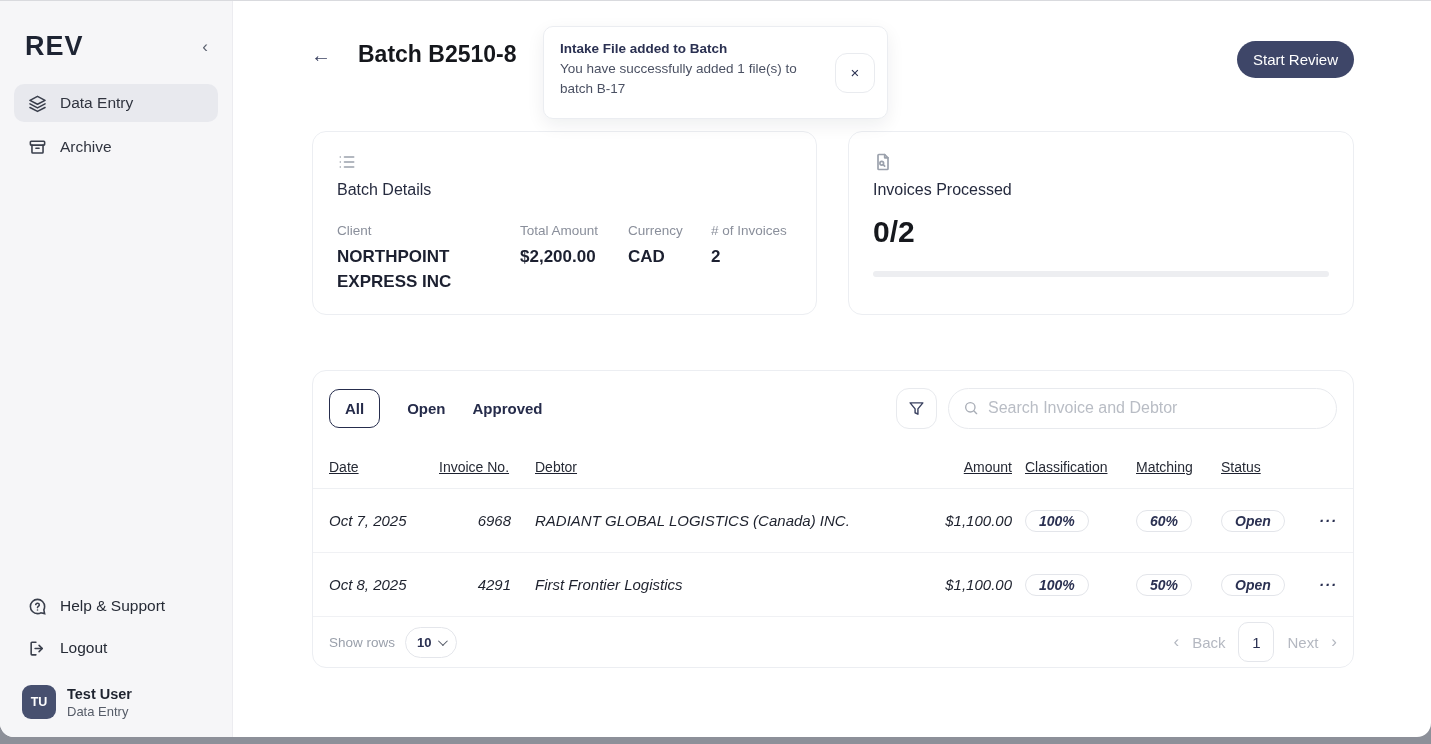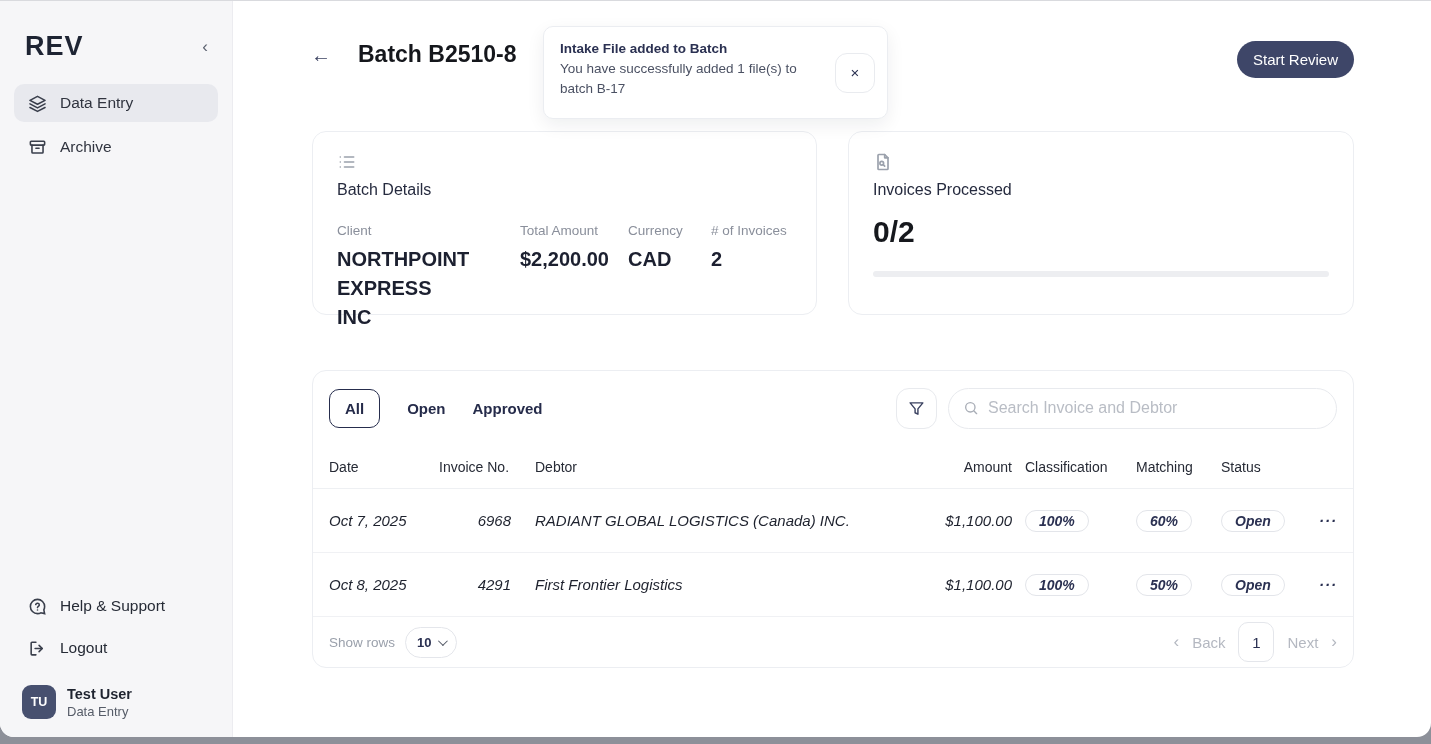--- a/index.html
+++ b/index.html
@@ -67,40 +67,40 @@
   .card.processed{left:848px;width:506px;}
   .card-icon{color:#9ba1ac;height:20px;display:flex;align-items:center;}
   .card-title{font-size:16px;font-weight:500;color:#262b3f;margin-top:9px;}
   .fields{display:flex;margin-top:24px;}
   .field{display:flex;flex-direction:column;}
   .field:nth-child(1){width:183px;}
   .field:nth-child(2){width:108px;}
   .field:nth-child(3){width:83px;}
   .field:nth-child(4){flex:1;}
   .field-label{font-size:13.5px;color:var(--muted);}
-  .field-value{font-size:20px;font-weight:700;color:#1c2030;margin-top:7px;line-height:1.45;width:130px;}
+  .field-value{font-size:17px;font-weight:700;color:#1c2030;margin-top:7px;line-height:1.45;width:130px;}
   .field:nth-child(n+2) .field-value{width:auto;}
   .big-count{font-size:30px;font-weight:700;color:#16181d;margin-top:16px;}
   .progress-track{margin-top:22px;height:6px;border-radius:3px;background:#edeef1;overflow:hidden;}
   .progress-fill{height:100%;background:var(--accent);border-radius:3px;}
   
   .tcard{position:absolute;left:312px;top:369px;width:1042px;height:298px;background:#fff;
     border:1px solid var(--card-border);border-radius:14px;display:flex;flex-direction:column;}
   .tcard-top{height:74px;display:flex;align-items:center;justify-content:space-between;padding:0 16px;}
   .tabs{display:flex;align-items:center;gap:27px;}
   .tab{font-size:15px;font-weight:600;color:#252b4a;cursor:pointer;}
   .tab.active{border:1.5px solid #262d4d;border-radius:10px;padding:10px 15px;}
   .top-right{display:flex;align-items:center;gap:11px;}
   .filter-btn{width:41px;height:41px;border-radius:13px;border:1px solid #e8eaee;background:#fff;
     display:flex;align-items:center;justify-content:center;cursor:pointer;color:#3a4160;}
   .search-box{width:389px;height:41px;border:1px solid #e8eaee;border-radius:21px;display:flex;align-items:center;padding:0 14px;gap:9px;background:#fff;}
   .search-box input{border:none;outline:none;flex:1;font-size:16px;color:#1d2130;font-family:inherit;background:transparent;}
   .search-box input::placeholder{color:#b9bdc5;}
   .search-icon{color:#a8adb6;display:flex;}
-  .thead{display:flex;align-items:center;height:44px;padding:0 16px;border-bottom:1px solid #eef0f3;}
+  .thead{display:flex;align-items:center;height:44px;padding:0 16px;border-bottom:1px solid #eef0f3;text-decoration:underline;}
   .hcell{font-size:14px;font-weight:500;color:#262a35;}
   .trow{display:flex;align-items:center;height:64px;padding:0 16px;border-bottom:1px solid #f0f1f4;cursor:pointer;font-style:italic;}
   .cell{font-size:15px;color:#1e222e;}
   .c-date{width:110px;}
   .c-inv{width:96px;text-align:right;padding-right:24px;}
   .hcell.c-inv{text-align:left;padding-right:0;}
   .c-debtor{flex:1;}
   .c-amount{width:100px;text-align:right;}
   .c-class{width:124px;padding-left:13px;}
   .c-match{width:85px;}

